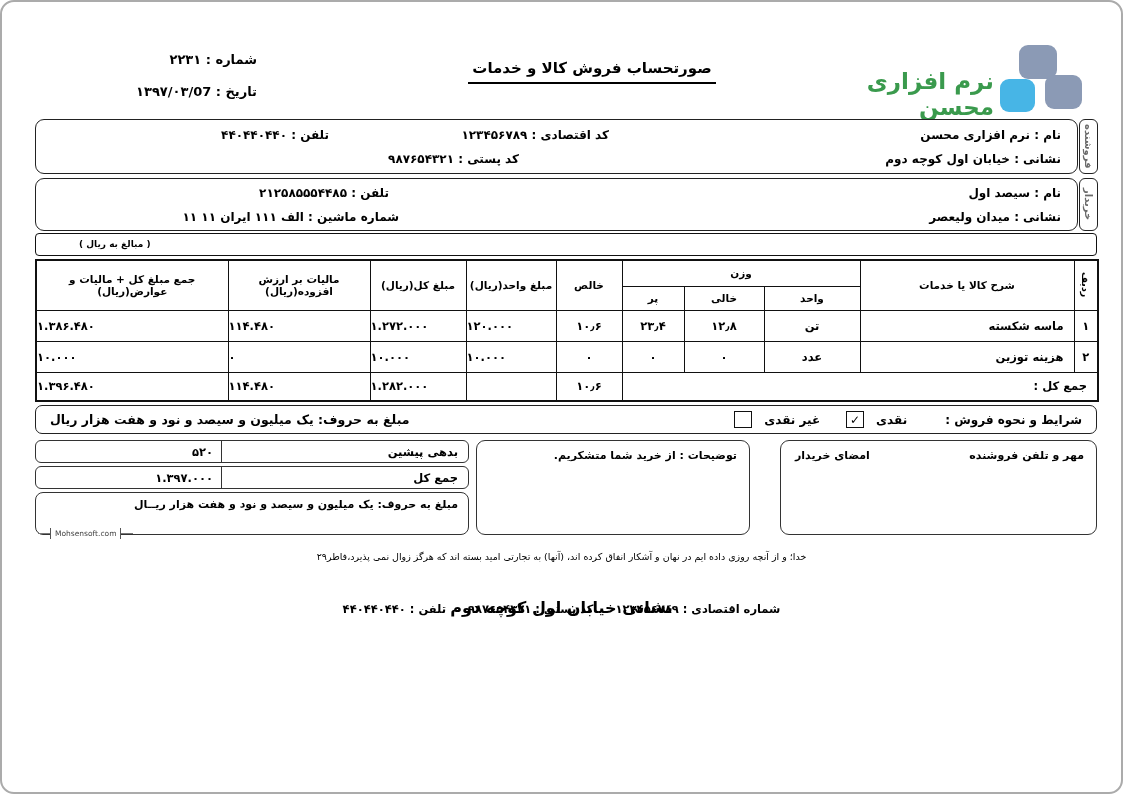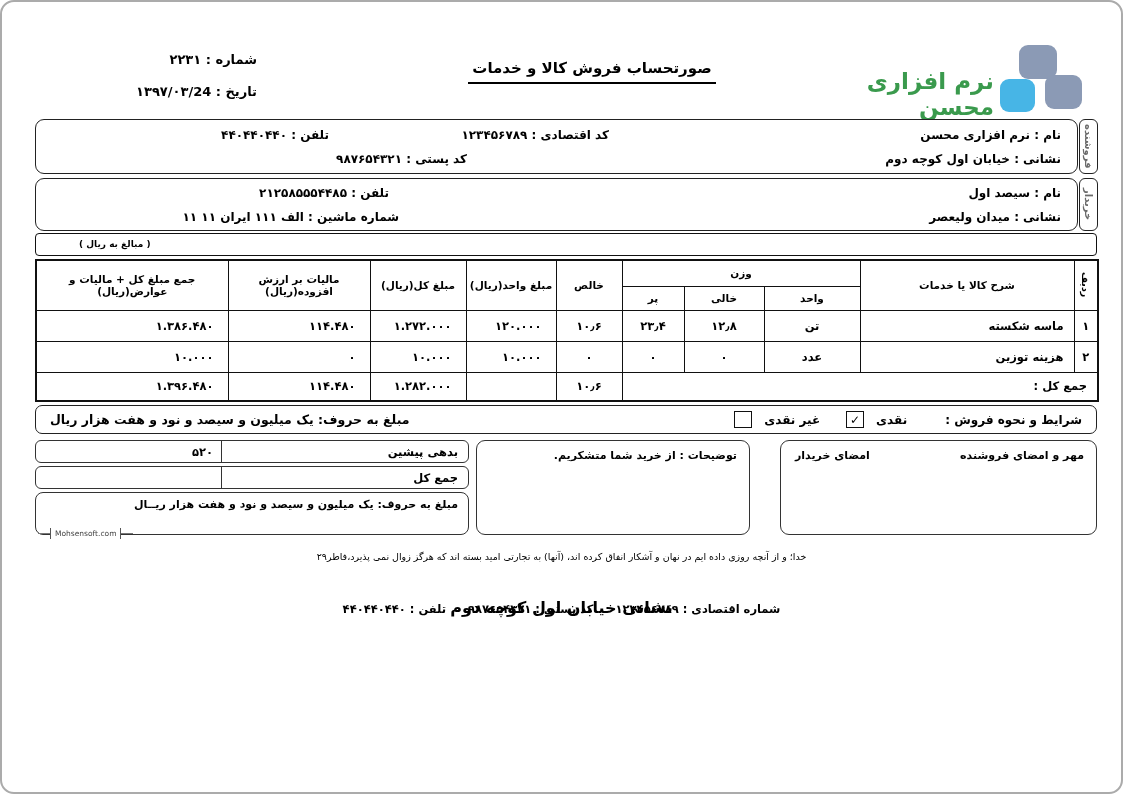--- a/index.html
+++ b/index.html
@@ -46,21 +46,21 @@
     position: absolute; right: -21px; top: -1px; width: 19px; height: calc(100% + 2px);
     border: 1.5px solid #222; border-radius: 6px; background: #fff;
     display: flex; align-items: center; justify-content: center;
   }
   .vtext { writing-mode: vertical-rl; font-size: 10px; font-weight: 700; color: #6b6b6b; letter-spacing: 1px; }
   .field { position: absolute; font-size: 12px; font-weight: 700; white-space: nowrap; }
   .s-name   { top: 8px;  right: 16px; }
   .s-econ   { top: 8px;  right: 468px; }
   .s-phone  { top: 8px;  right: 748px; }
   .s-addr   { top: 32px; right: 16px; }
-  .s-postal { top: 32px; right: 610px; }
+  .s-postal { top: 32px; right: 558px; }
   .b-name    { top: 7px;  right: 16px; }
   .b-phone   { top: 7px;  right: 688px; }
   .b-addr    { top: 31px; right: 16px; }
   .b-vehicle { top: 31px; right: 678px; }
   .ltr { direction: ltr; unicode-bidi: isolate; }
 
   
   .section-bar {
     position: absolute; top: 231px; left: 33px; width: 1062px; height: 23px;
     border: 1.5px solid #111; border-radius: 4px;
@@ -75,21 +75,21 @@
   }
   table.items th, table.items td { border: 1.5px solid #111; font-weight: 700; overflow: hidden; }
   table.items thead tr.h1 { height: 26px; }
   table.items thead tr.h2 { height: 24px; }
   table.items tbody tr { height: 31px; }
   table.items tr.sum-row { height: 29px; }
   table.items th { font-size: 10.5px; text-align: center; }
   table.items td { font-size: 11.5px; }
   td.desc { text-align: right; padding-right: 10px; }
   td.ctr { text-align: center; }
-  td.money { text-align: right; padding-right: 14px; }
+  td.money { text-align: left; padding-right: 14px; }
   .sum-row td { font-size: 12.5px; }
   td.sum-label { text-align: right; padding-right: 10px; }
   th.c-row { vertical-align: middle; }
   th.c-row .vtext2 { writing-mode: vertical-rl; font-size: 9.5px; font-weight: 700; display: inline-block; }
 
   
   .terms-bar {
     position: absolute; top: 403px; left: 33px; width: 1062px; height: 29px;
     border: 1.5px solid #222; border-radius: 7px;
     display: flex; align-items: center; padding: 0 14px;
@@ -134,21 +134,21 @@
 
 <div class="page">
 
   <div class="doc-meta">
     <div class="meta-line1">
       <span>شماره :</span>
       <span>۲۲۳۱</span>
     </div>
     <div class="meta-line2">
       <span>تاریخ :</span>
-      <span>۱۳۹۷/۰۳/24</span>
+      <span>۱۳۹۷/۰۳/07</span>
     </div>
   </div>
 
   <div class="doc-title">
     <span class="title-underline-wrap">صورتحساب فروش کالا و خدمات</span>
   </div>
 
   <div class="logo-text">نرم افزاری محسن</div>
   <div class="logo-squares">
     <div class="sq sq-top"></div>
@@ -279,35 +279,36 @@
     <span class="t-cash">نقدی</span>
     <span class="cb">
         <span>✓</span>
       </span>
     <span class="t-noncash">غیر نقدی</span>
     <span class="cb"></span>
     <span class="t-words">مبلغ به حروف: یک میلیون و سیصد و نود و هفت هزار  ریال</span>
   </div>
 
   <div class="sign-box">
-    <span class="seller-sign">مهر و امضای فروشنده</span>
+    <span class="seller-sign">مهر و تلفن فروشنده</span>
     <span class="buyer-sign">امضای خریدار</span>
   </div>
 
   <div class="notes-box">
     <span>توضیحات :</span>
     <span>از خرید شما متشکریم.</span>
   </div>
 
   <div class="sum-line debt-row">
     <span class="sr-label">بدهی پیشین</span>
     <span class="sr-value">۵۲۰</span>
   </div>
   <div class="sum-line total-row">
     <span class="sr-label">جمع کل</span>
+    <span class="sr-value">۱.۳۹۷.۰۰۰</span>
   </div>
   <div class="words-box">مبلغ به حروف: یک میلیون و سیصد و نود و هفت هزار  ریــال</div>
 
   <div class="watermark">
     <span class="wm-side"></span>
     <span class="wm-box">Mohsensoft.com</span>
     <span class="wm-side"></span>
   </div>
 
   <div class="verse">خدا؛ و از آنچه روزی داده ایم در نهان و آشکار انفاق کرده اند، (آنها) به تجارتی امید بسته اند که هرگز زوال نمی پذیرد،فاطر۲۹</div>

